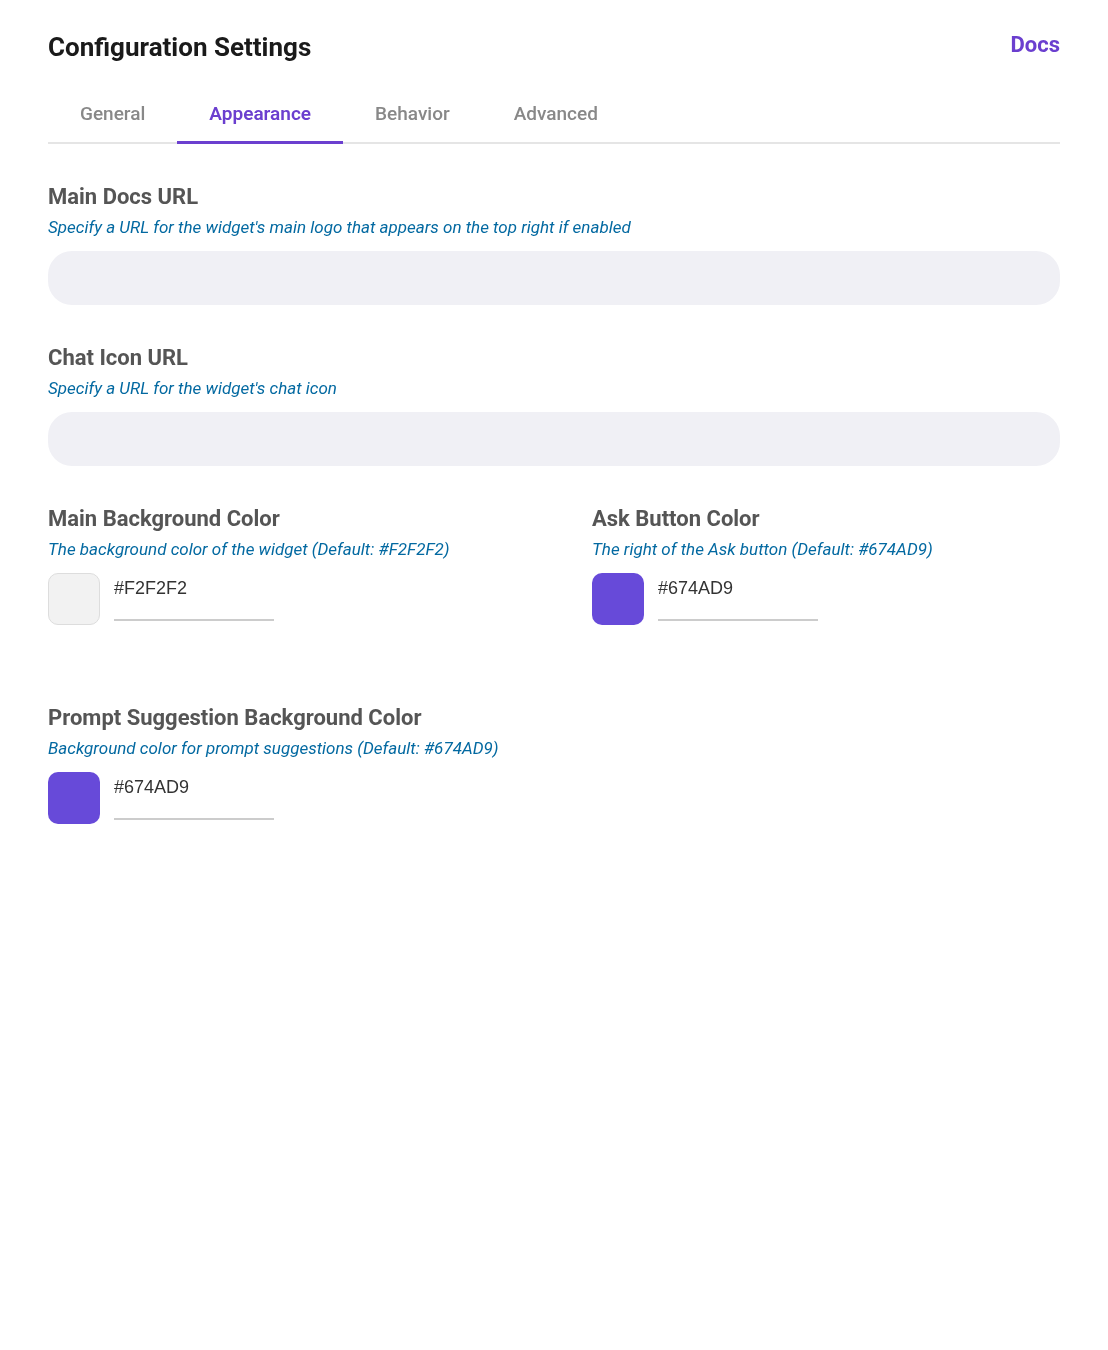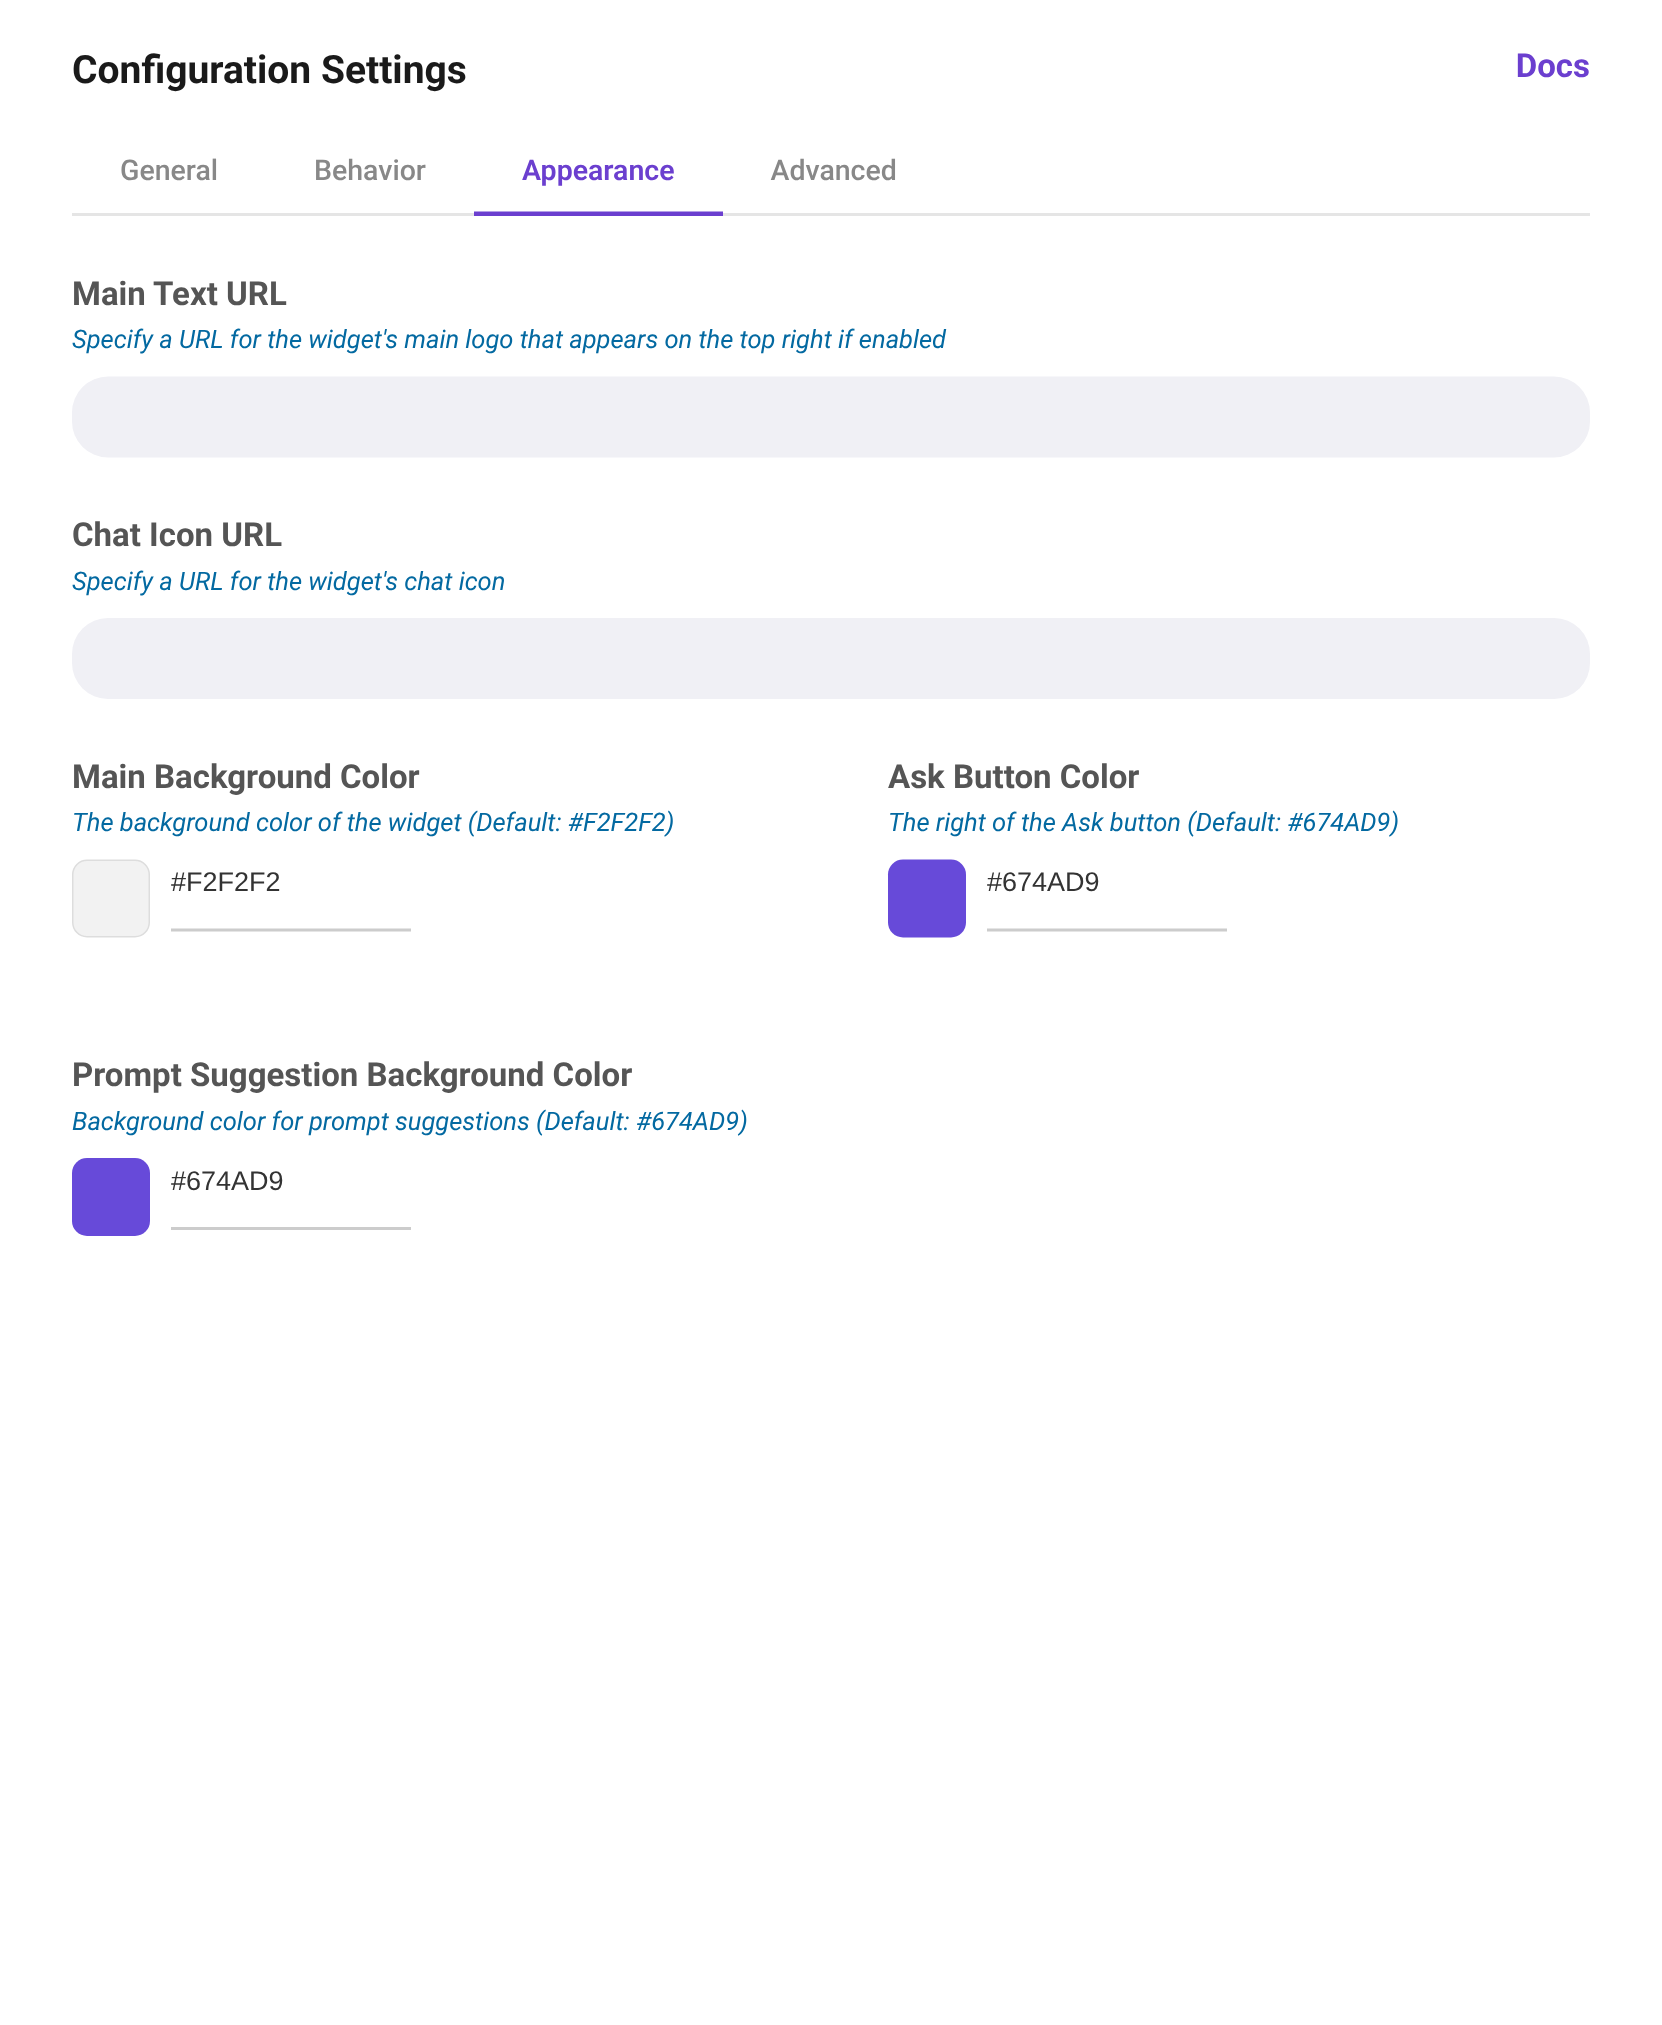--- a/index.html
+++ b/index.html
@@ -136,27 +136,27 @@
 </head>
 <body>
 
 <div class="header">
   <h1 class="page-title">Configuration Settings</h1>
   <a class="docs-link">Docs</a>
 </div>
 
 <div class="tabs">
   <div class="tab">General</div>
+  <div class="tab active">Appearance</div>
   <div class="tab">Behavior</div>
-  <div class="tab active">Appearance</div>
   <div class="tab">Advanced</div>
 </div>
 
 <div class="section">
-  <div class="section-title">Main Text URL</div>
+  <div class="section-title">Main Docs URL</div>
   <div class="section-desc">Specify a URL for the widget's main logo that appears on the top right if enabled</div>
   <input class="text-input" type="text" value="" placeholder="" style="">
 </div>
 
 <div class="section">
   <div class="section-title">Chat Icon URL</div>
   <div class="section-desc">Specify a URL for the widget's chat icon</div>
   <input class="text-input" type="text" value="" placeholder="" style="">
 </div>
 

